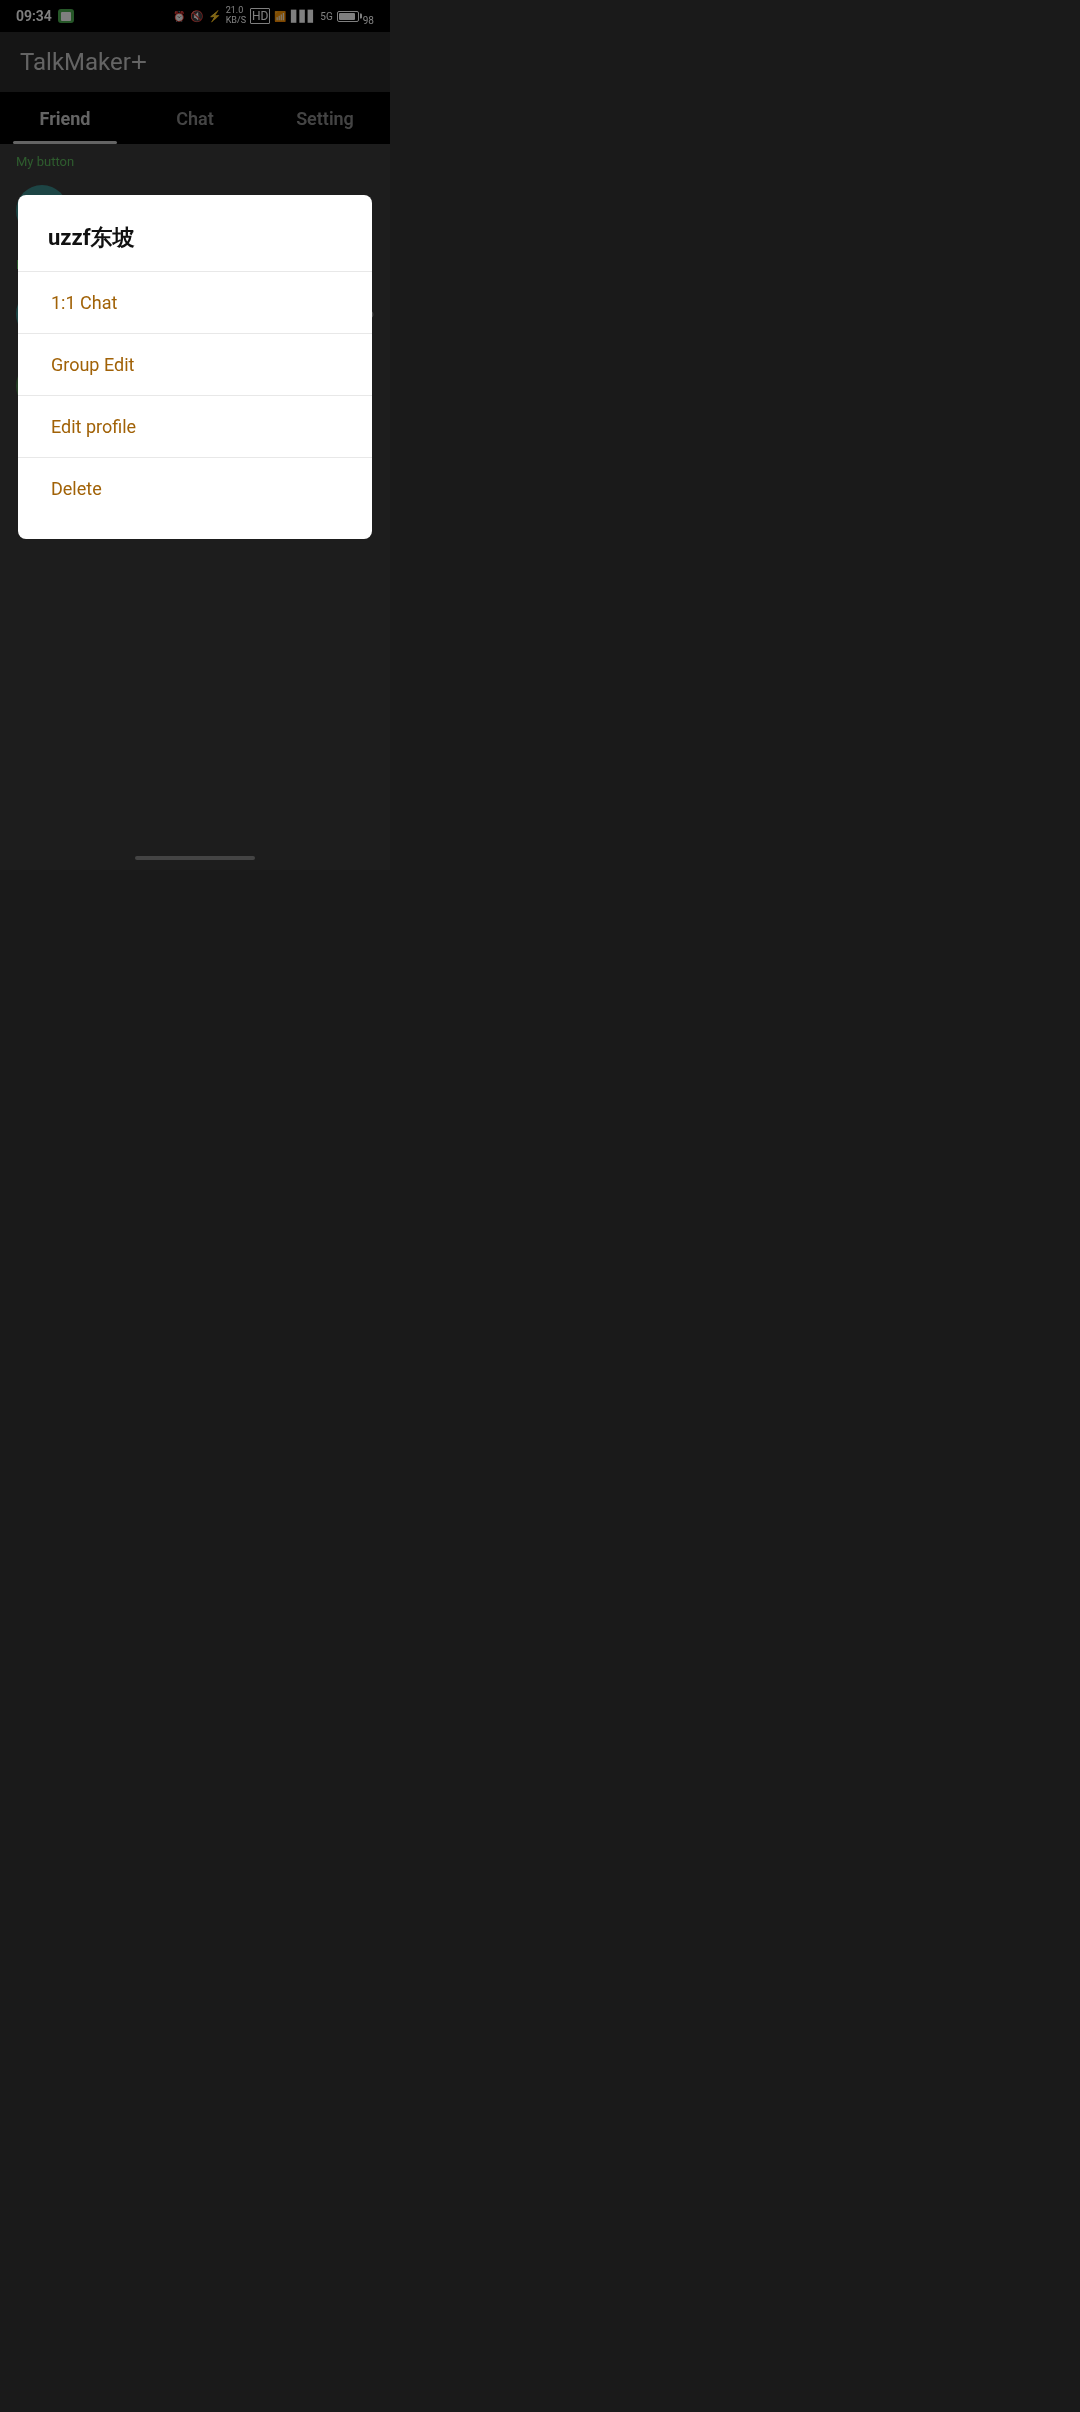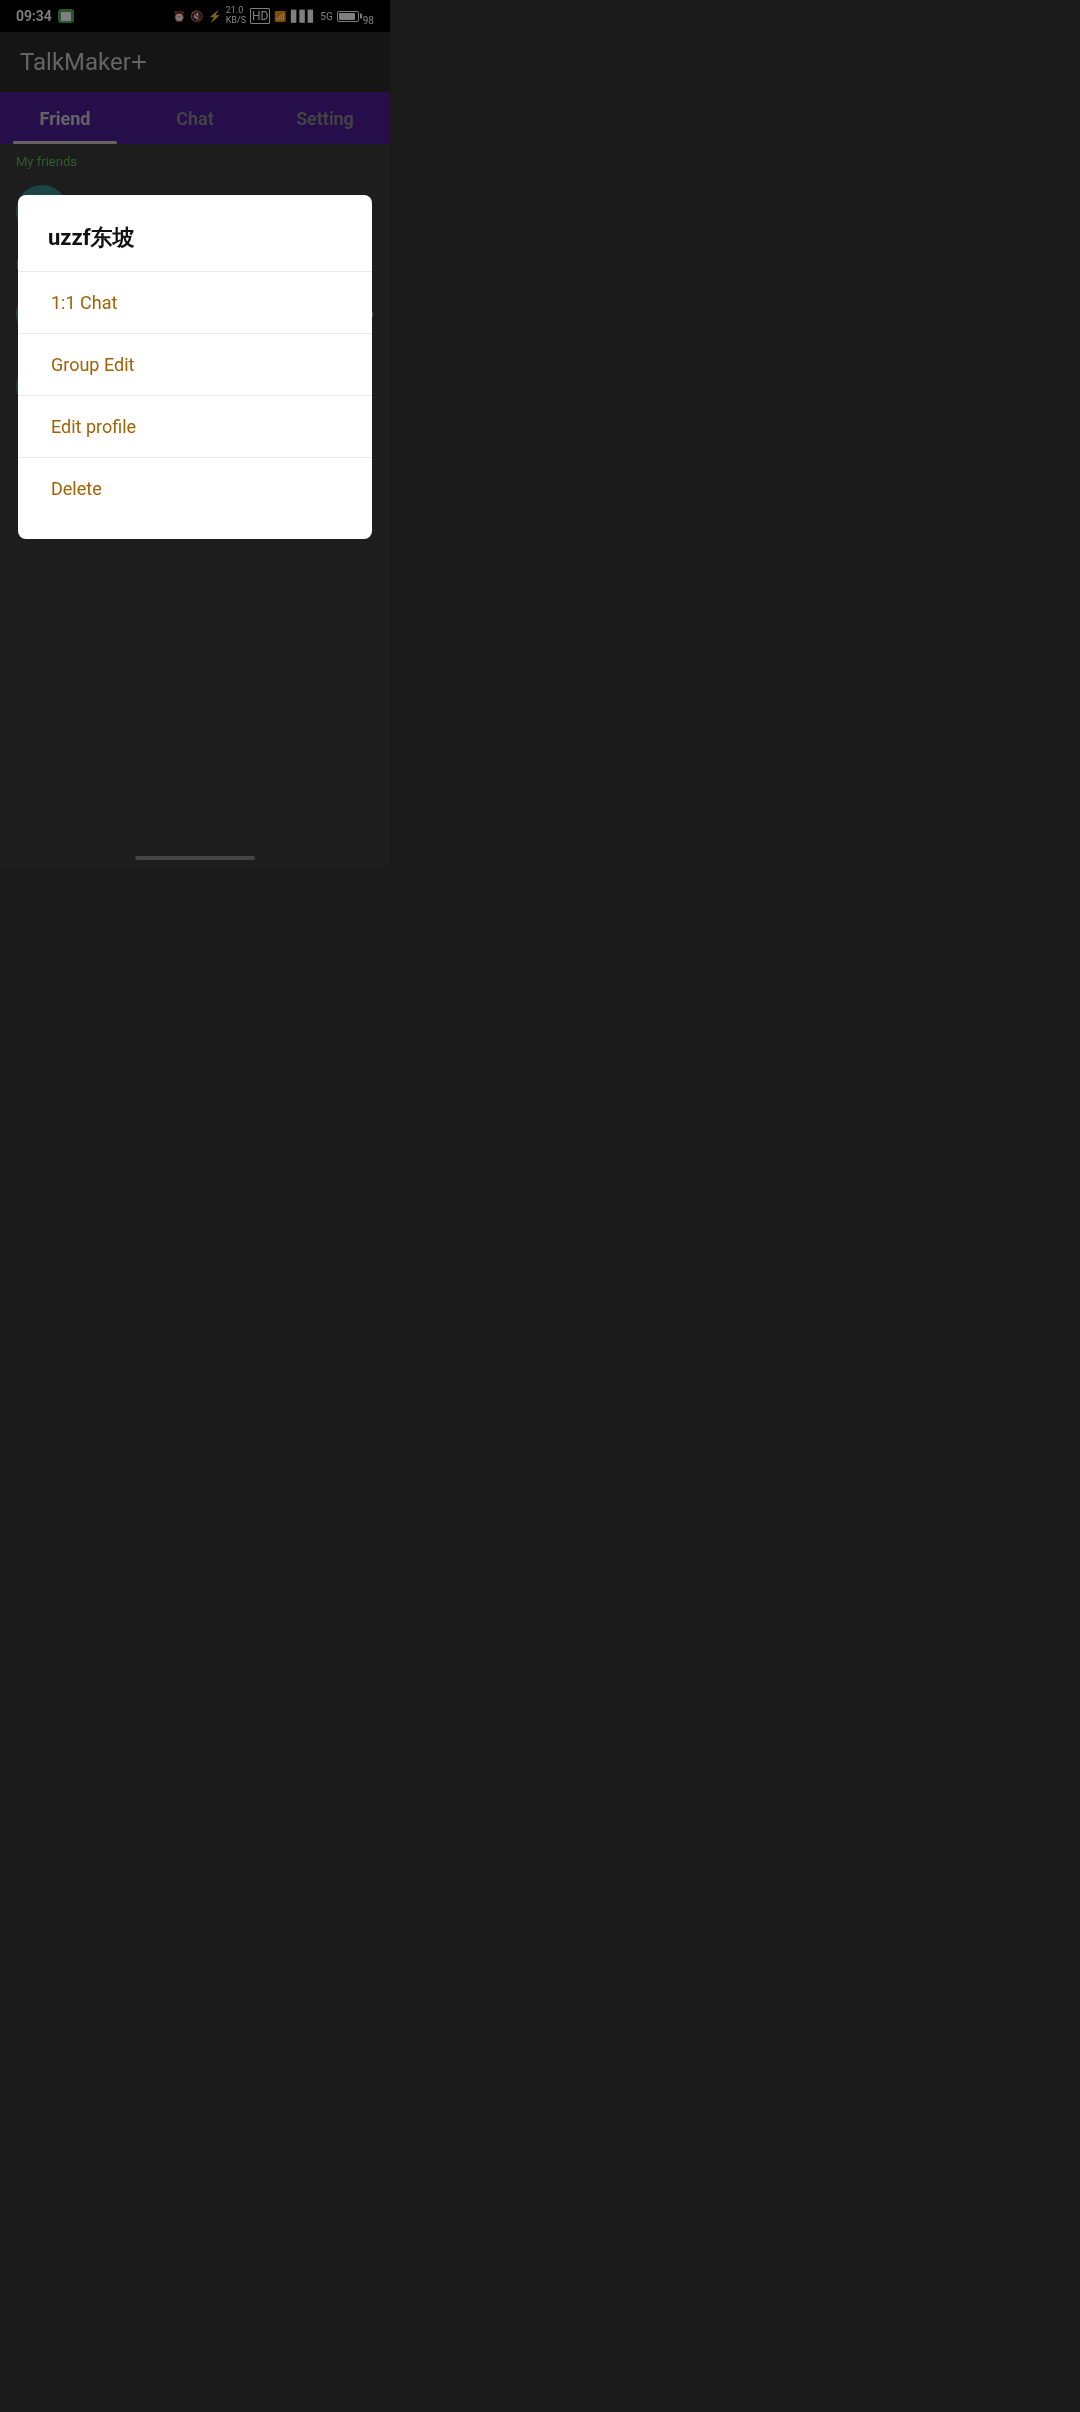--- a/index.html
+++ b/index.html
@@ -115,21 +115,21 @@
       font-weight: 300;
       cursor: pointer;
       background: none;
       border: none;
     }
 
     
     .tab-nav {
       width: 100%;
       height: 52px;
-      background: #4c1d95;
+      background: #000000;
       display: flex;
       align-items: center;
     }
 
     .tab-item {
       flex: 1;
       height: 100%;
       display: flex;
       align-items: center;
       justify-content: center;
@@ -304,21 +304,21 @@
   </div>
   <div class="tab-item">
     <span>Chat</span>
   </div>
   <div class="tab-item">
     <span>Setting</span>
   </div>
 </div>
 
 <div class="app-background">
-  <div class="section-label">My friends</div>
+  <div class="section-label">My button</div>
   <div class="profile-item">
     <div class="avatar">
       <svg viewBox="0 0 24 24" xmlns="http://www.w3.org/2000/svg">
         <circle cx="12" cy="8" r="4"></circle>
         <path d="M4 20c0-4 3.6-7 8-7s8 3 8 7"></path>
       </svg>
     </div>
     <span class="profile-text">Set as 'ME' in friends. (Edit)</span>
   </div>
 

